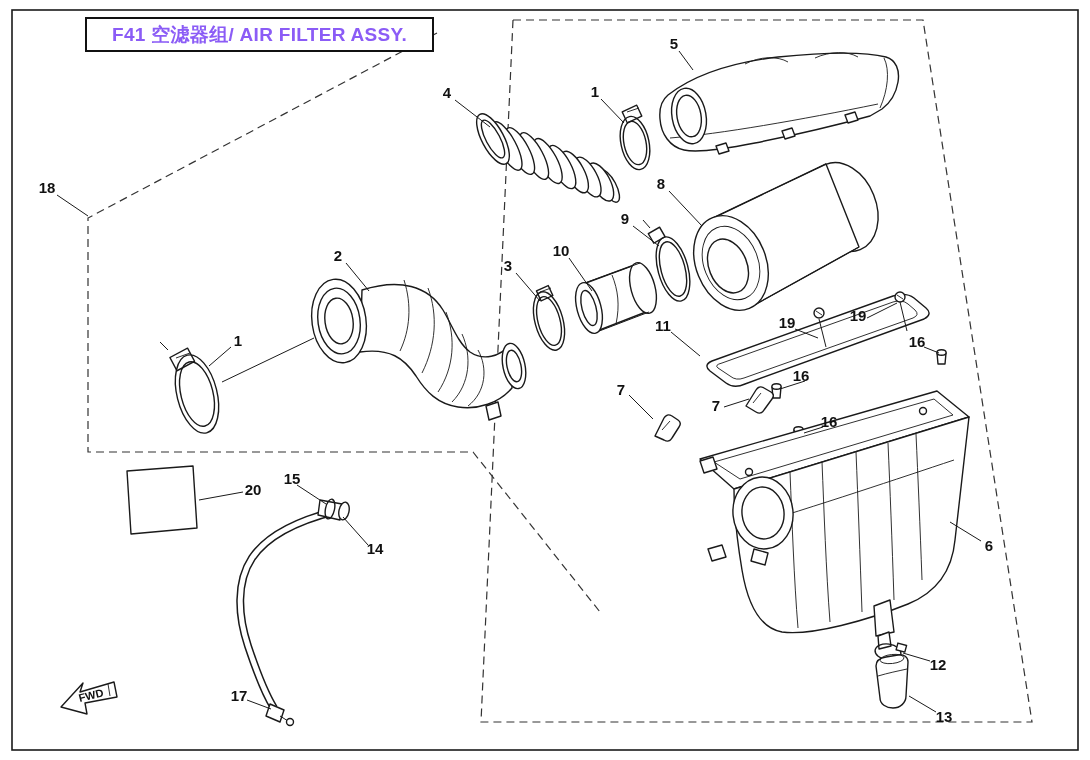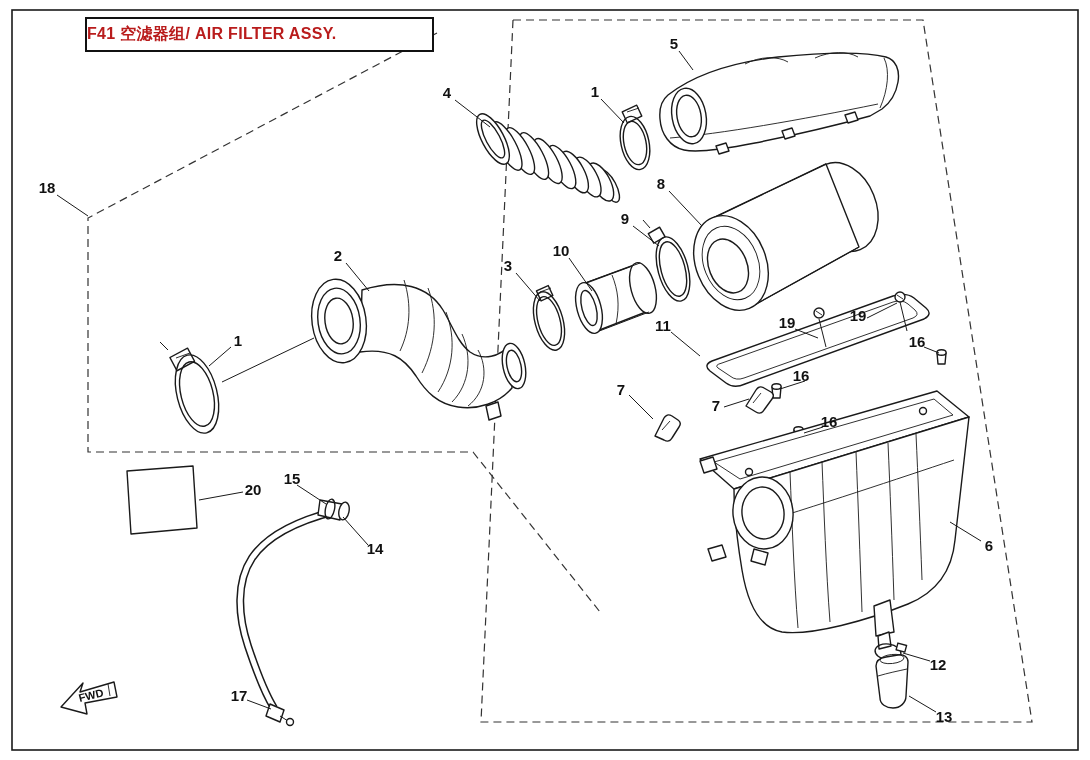--- a/index.html
+++ b/index.html
@@ -1,21 +1,21 @@
 <!DOCTYPE html>
 <html><head>
 <meta charset="utf-8">
 <style>
   html,body{margin:0;padding:0;background:#fff;}
   .stage{position:relative;width:1090px;height:760px;background:#fff;
          font-family:"Liberation Sans",sans-serif;overflow:hidden;}
   .stage svg{position:absolute;left:0;top:0;}
   .title-box{position:absolute;left:85px;top:17px;width:345px;height:31px;
              border:2px solid #111;background:#fff;display:flex;align-items:center;
-             justify-content:flex-start;font-size:16px;font-weight:bold;color:#b91c1c;
+             justify-content:center;font-size:19px;font-weight:bold;color:#8b5cf6;
              letter-spacing:.3px;white-space:nowrap;}
   text.callout{font-family:"Liberation Sans",sans-serif;font-size:15px;font-weight:bold;fill:#111;}
   text.fwd{font-family:"Liberation Sans",sans-serif;font-size:11px;font-weight:bold;fill:#111;}
   .ln{stroke:#1a1a1a;stroke-width:1;}
   .art{stroke:#1a1a1a;fill:#fff;stroke-width:1.4;stroke-linejoin:round;}
   .artn{stroke:#1a1a1a;fill:none;stroke-width:1.4;stroke-linejoin:round;}
   .thin{stroke:#1a1a1a;fill:none;stroke-width:.9;}
   .dash{stroke:#333;fill:none;stroke-width:1.2;stroke-dasharray:8 5;}
 </style>
 </head>

